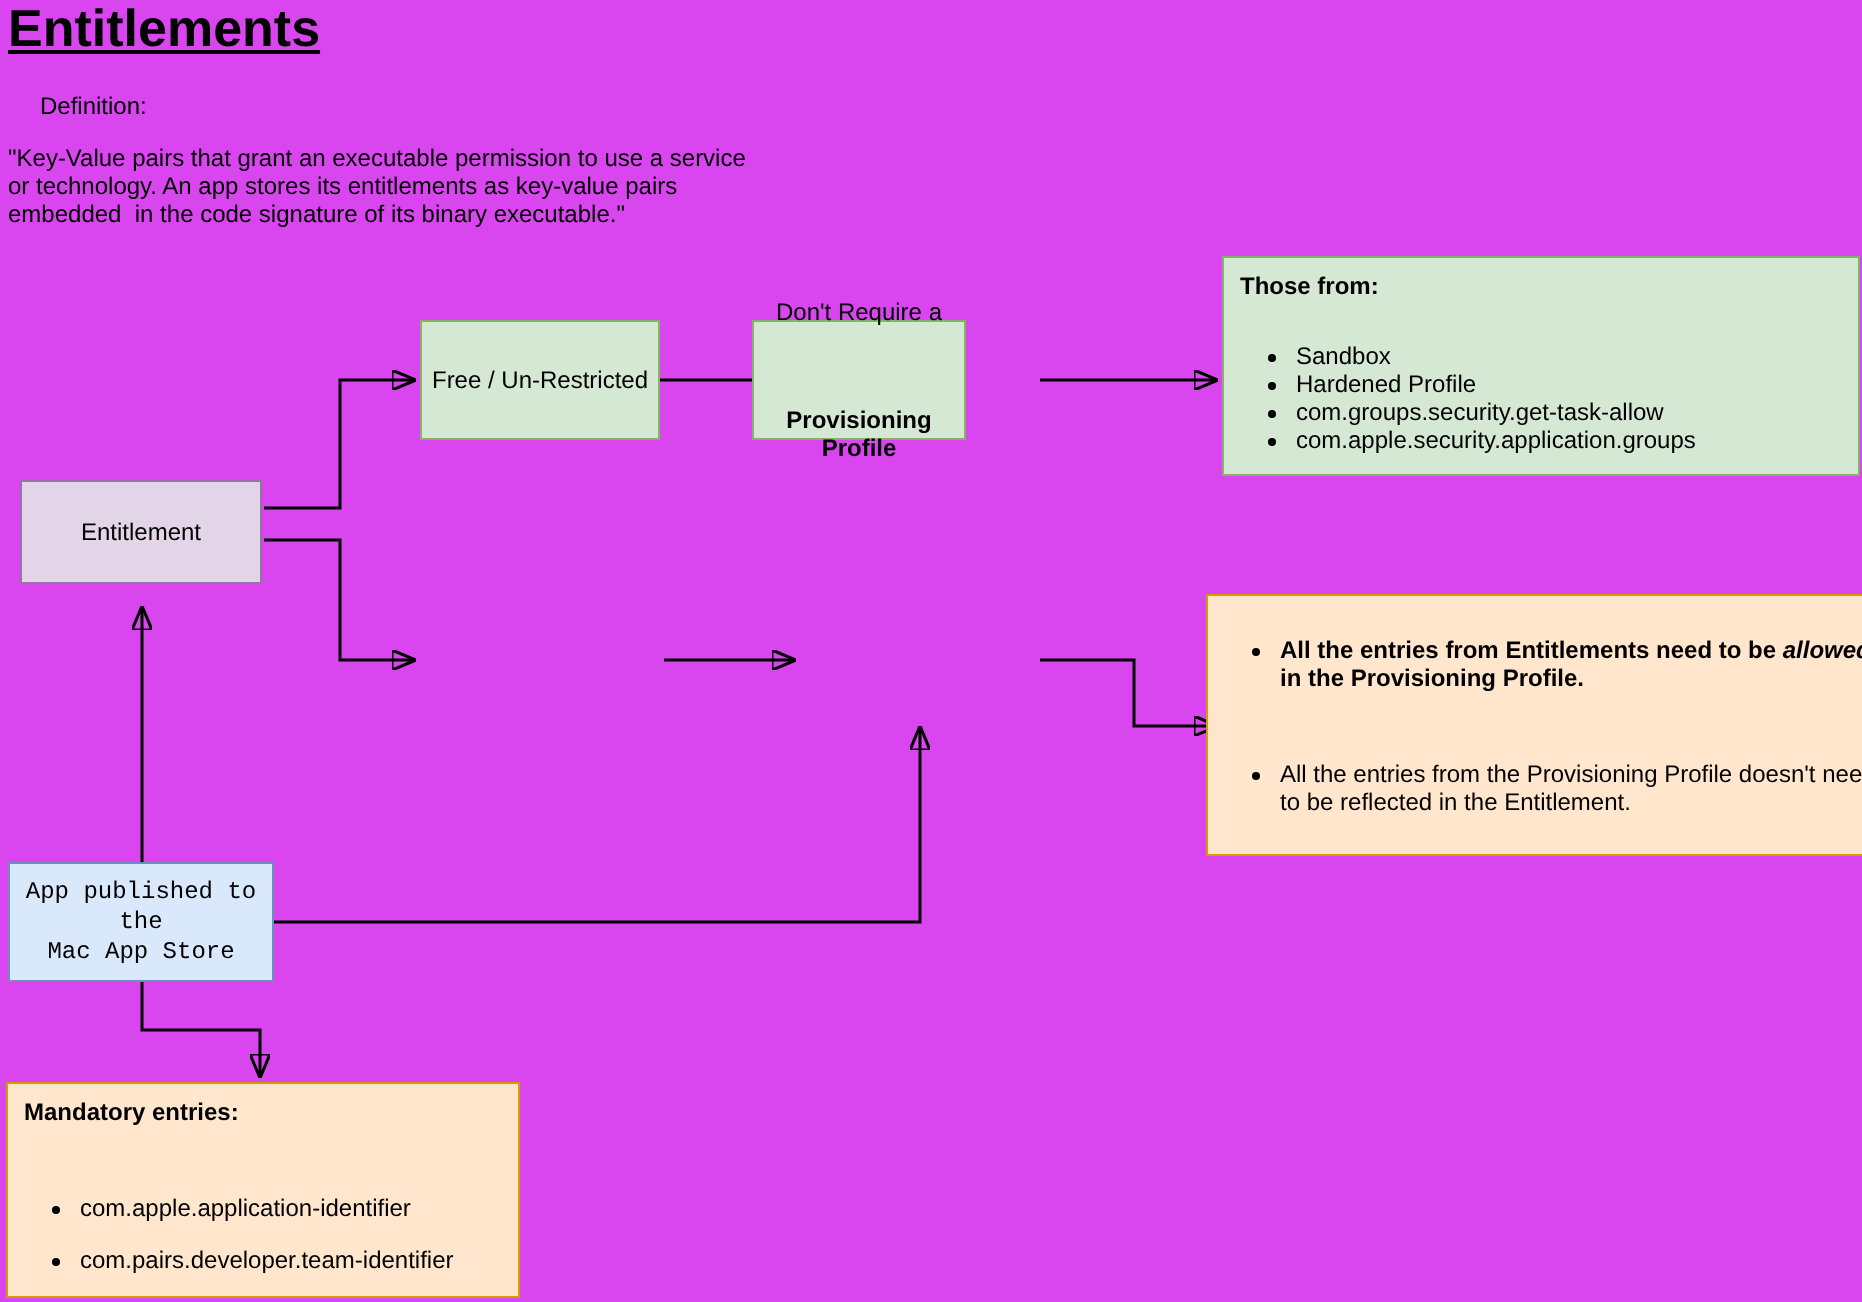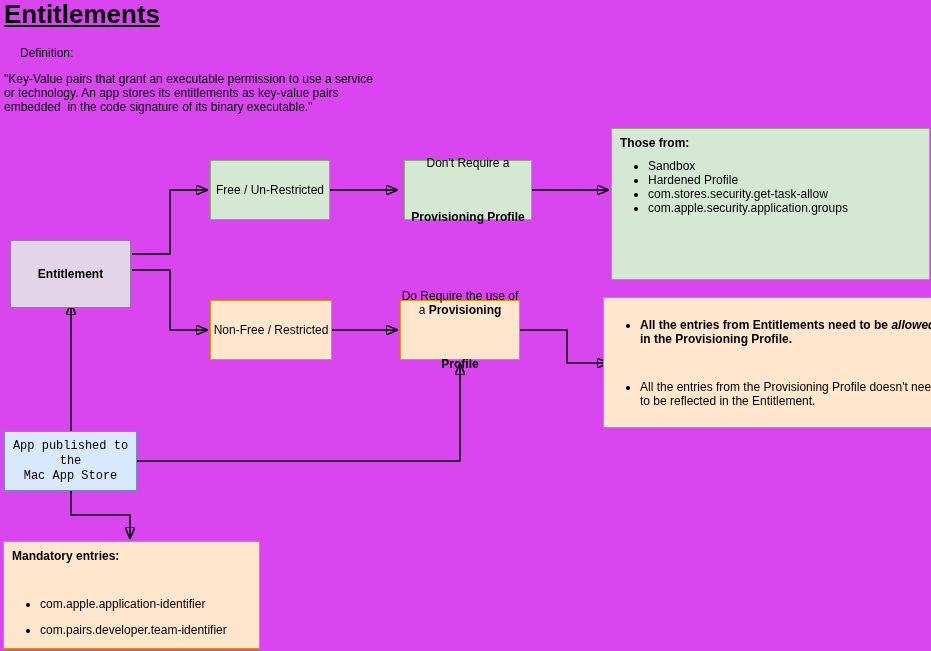--- a/index.html
+++ b/index.html
@@ -64,39 +64,39 @@
     justify-content: center;
     text-align: center;
   }
   .node.callout { padding: 7px 8px; text-align: left; }
 
   .purple { background: var(--purple-fill, #E1D5E7); border-color: var(--purple-stroke, #9673A6); }
   .green  { background: var(--green-fill,  #D5E8D4); border-color: var(--green-stroke,  #82B366); }
   .orange { background: var(--orange-fill, #FFE6CC); border-color: var(--orange-stroke, #D79B00); }
   .blue   { background: var(--blue-fill,   #DAE8FC); border-color: var(--blue-stroke,   #6C8EBF); font-family: Liberation Mono, monospace; }
 
-  #node-entitlement { left: 10px; top: 240px; width: 121px; height: 68px; font-weight: 700; }
+  #node-entitlement { left: 10px; top: 240px; width: 121px; height: 52px; font-weight: 400; }
   #node-free        { left: 210px; top: 160px; width: 120px; height: 60px; }
-  #node-dont-require{ left: 404px; top: 160px; width: 128px; height: 60px; line-height: 14px; }
-  #node-those-from  { left: 611px; top: 128px; width: 319px; height: 152px; }
+  #node-dont-require{ left: 376px; top: 160px; width: 107px; height: 60px; line-height: 14px; }
+  #node-those-from  { left: 611px; top: 128px; width: 319px; height: 110px; }
   #node-non-free    { left: 210px; top: 300px; width: 122px; height: 60px; }
   #node-do-require  { left: 400px; top: 300px; width: 120px; height: 60px; line-height: 14px; }
   #node-rules       { left: 603px; top: 297px; width: 358px; height: 131px; }
   #node-app-store   { left: 4px;  top: 431px; width: 133px; height: 60px; white-space: pre-line; }
   #node-mandatory   { left: 3px;  top: 541px; width: 257px; height: 108px; }
 
   .callout-heading { font-weight: 700; font-size: 12px; }
 
   ul.bullets {
     margin: 0;
     padding: 0 4px 0 28px;
     font-size: 12px;
     line-height: 14px;
   }
-  #node-those-from ul.bullets { margin-top: 8px; }
+  #node-those-from ul.bullets { margin-top: 20px; }
   #node-rules ul.bullets      { margin-top: 13px; }
   #node-rules ul.bullets li.strong { font-weight: 700; margin-bottom: 34px; }
   #node-rules ul.bullets li .em { font-style: italic; }
   #node-mandatory ul.bullets  { margin-top: 33px; }
   #node-mandatory ul.bullets li { margin-bottom: 12px; }
 
   .bold { font-weight: 700; margin-top: 40px; }
 </style>
 </head>
 <body>
@@ -137,34 +137,26 @@
   <div id="node-dont-require" class="node center green">
     <span>Don't Require a</span>
     <span class="bold">Provisioning Profile</span>
   </div>
 
   <div id="node-those-from" class="node callout green">
     <div class="callout-heading">Those from:</div>
     <ul class="bullets">
         <li>Sandbox</li>
         <li>Hardened Profile</li>
-        <li>com.stores.security.get-task-allow</li>
+        <li>com.groups.security.get-task-allow</li>
         <li>com.apple.security.application.groups</li>
       </ul>
   </div>
 
-  <div id="node-non-free" class="node center orange">
-    <span>Non-Free / Restricted</span>
-  </div>
 
-  <div id="node-do-require" class="node center orange">
-    <span>Do Require the use of</span>
-    <span><span>a </span><span class="bold">Provisioning</span></span>
-    <span class="bold">Profile</span>
-  </div>
 
   <div id="node-rules" class="node callout orange">
     <ul class="bullets">
       <li class="strong"><span>All the entries from Entitlements need to be </span><span class="em">allowed</span><span> in the Provisioning Profile.</span></li>
       <li>All the entries from the Provisioning Profile doesn't need to be reflected in the Entitlement.</li>
     </ul>
   </div>
 
   <div id="node-app-store" class="node center blue">
     <span>App published to the

